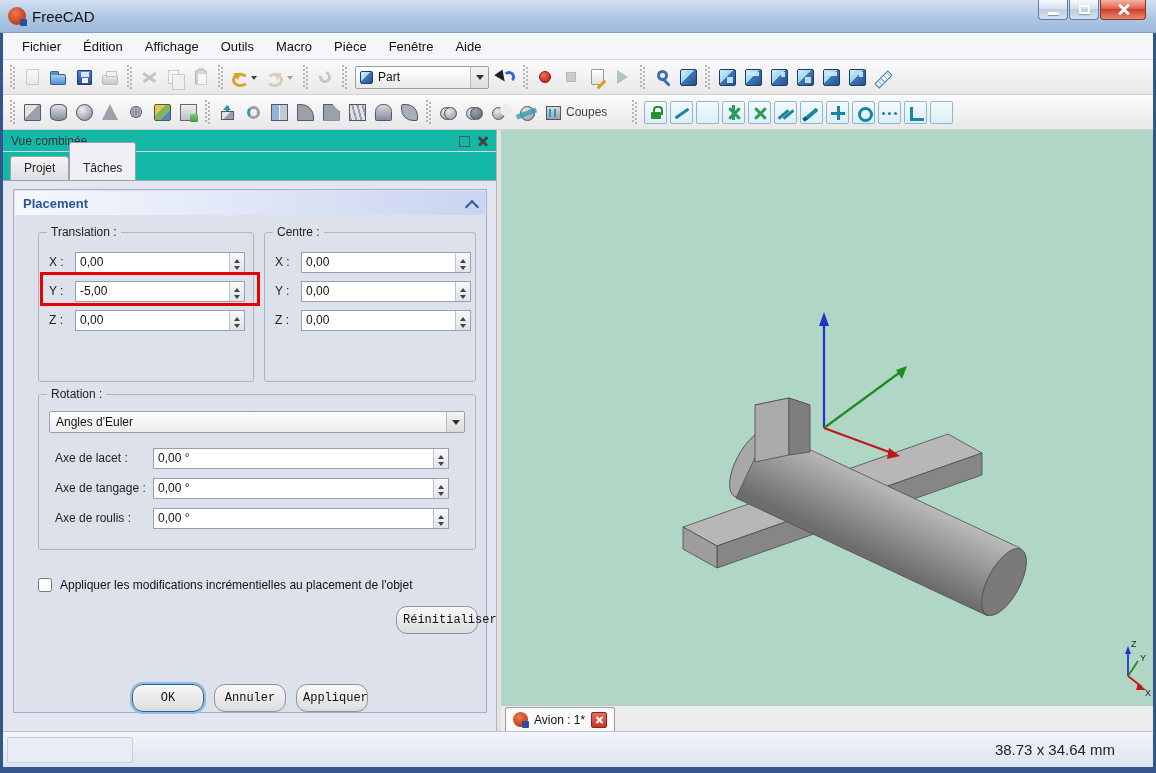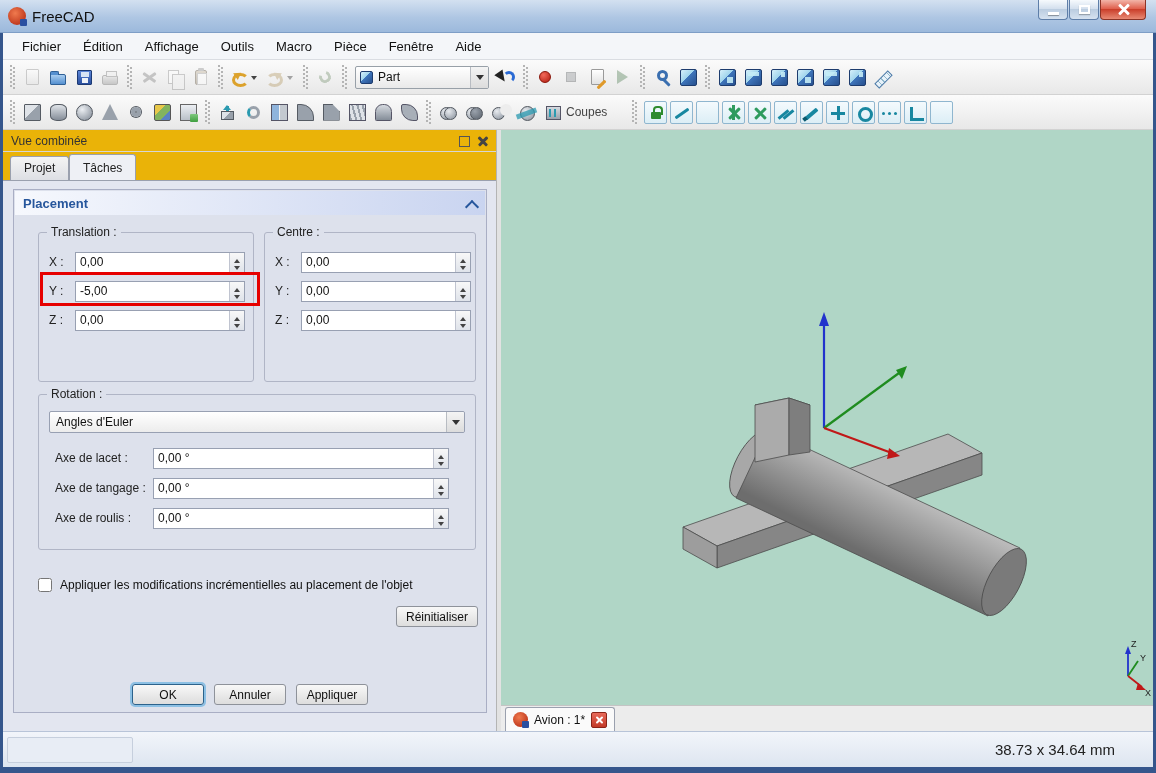--- a/index.html
+++ b/index.html
@@ -159,34 +159,34 @@
     border-left:3px solid #1887a0;border-bottom:3px solid #1887a0;}
 
   .wbcombo{display:flex;align-items:center;width:134px;height:23px;margin:0 4px;flex:none;
     background:linear-gradient(#fff,#e9e9e9);border:1px solid #98a0a8;border-radius:2px;padding-left:4px;position:relative;}
   .wbcombo .cbtext{font-size:12px;color:#111;margin-left:5px;flex:1;}
   .cbarrow{position:absolute;right:0;top:0;width:18px;height:100%;border-left:1px solid #b8bcc2;
     background:linear-gradient(#f4f4f4,#dcdcdc);display:flex;align-items:center;justify-content:center;}
   .cbarrow::after{content:"";border:4px solid transparent;border-top:5px solid #333;margin-top:5px;}
 
   
-  .dock{position:absolute;left:3px;top:130px;width:494px;height:601px;background:#eab308;
+  .dock{position:absolute;left:3px;top:130px;width:494px;height:601px;background:#14b8a6;
     border-right:1px solid #b4b4b4;}
   .dockhdr{position:absolute;left:0;top:0;right:0;height:22px;font-size:12px;color:#333;
     line-height:22px;padding-left:8px;border-bottom:1px solid #d6d6d6;}
   .dkbtn{position:absolute;top:4px;width:15px;height:15px;}
   .dkfloat{right:24px;} .dkclose{right:5px;}
   .dkfloat i{position:absolute;inset:2px;border:1.5px solid #555;}
   .dkclose .xbar{left:1px;top:6px;width:12px;height:2.5px;background:#444;}
   .tabs{position:absolute;left:0;top:22px;right:0;height:28px;}
   .tab{position:absolute;bottom:0;padding:4px 13px 5px;font-size:12px;color:#222;
     border:1px solid #9aa0ae;border-bottom:none;border-radius:3px 3px 0 0;
     background:linear-gradient(#f4f4f4,#dddfe4);}
   .tab.t0{left:7px;}
-  .tab.active{left:66px;background:#eef0f5;padding-top:6px;z-index:2;}
+  .tab.active{left:66px;background:#eef0f5;padding-top:18px;z-index:2;}
   .taskarea{position:absolute;left:0;top:50px;right:0;bottom:0;background:#e3e6f0;border-top:1px solid #9aa0ae;}
   .taskbox{position:absolute;left:10px;top:8px;width:474px;height:524px;background:#dde1ec;
     border:1px solid #a9aec4;}
   .phead{position:absolute;left:1px;top:1px;right:1px;height:24px;display:flex;align-items:center;
     background:linear-gradient(90deg,#f6f8fd,#c9d4f0);padding:0 8px;}
   .phead span{font-size:13px;font-weight:bold;color:#26569c;flex:1;}
   .chev{width:10px;height:10px;position:relative;}
   .chev::before{content:"";position:absolute;left:0;top:4px;width:8px;height:8px;border-left:2px solid #26569c;
     border-top:2px solid #26569c;transform:rotate(45deg);}
   .grp{position:absolute;border:1px solid #b0b5c6;border-radius:3px;}
@@ -213,22 +213,22 @@
     border:1px solid #98a0b2;border-radius:2px;display:flex;align-items:center;padding-left:6px;}
   .rcombo span{font-size:12px;color:#111;flex:1;}
   .rcombo .cbarrow{border-radius:0 2px 2px 0;}
   #grp-rot .r0{top:52px;} #grp-rot .r1{top:82px;} #grp-rot .r2{top:112px;}
   #grp-trans .r0,#grp-centre .r0{top:18px;}
   #grp-trans .r1,#grp-centre .r1{top:47px;}
   #grp-trans .r2,#grp-centre .r2{top:76px;}
   .chkrow{position:absolute;left:24px;top:388px;display:flex;align-items:center;gap:8px;}
   .chkrow input{width:14px;height:14px;margin:0;}
   .chkrow label{font-size:12px;color:#111;}
-  .btn{height:21px;font-family:Liberation Sans, sans-serif;font-size:12px;color:#111;
-    background:linear-gradient(#f8f8f8,#dddddd);border:1px solid #8e929a;border-radius:3px;}
+  .btn{height:28px;font-family:Liberation Mono, monospace;font-size:12px;color:#111;
+    background:linear-gradient(#f8f8f8,#dddddd);border:1px solid #8e929a;border-radius:11px;}
   #resetbtn{position:absolute;left:382px;top:416px;width:82px;}
   .btnrow{position:absolute;left:0;top:494px;width:100%;display:flex;justify-content:center;gap:10px;}
   .btnrow .btn{width:72px;}
   .btn.default{border:1px solid #2c628b;box-shadow:0 0 0 2px #8cc0e4;}
 
   
   .vsplit{position:absolute;left:497px;top:130px;width:4px;height:601px;background:#e2e2e2;}
   .viewport{position:absolute;left:501px;top:130px;width:652px;height:575px;}
   .viewport svg{display:block;}
   .doctabs{position:absolute;left:501px;top:705px;width:652px;height:26px;background:#ececec;

